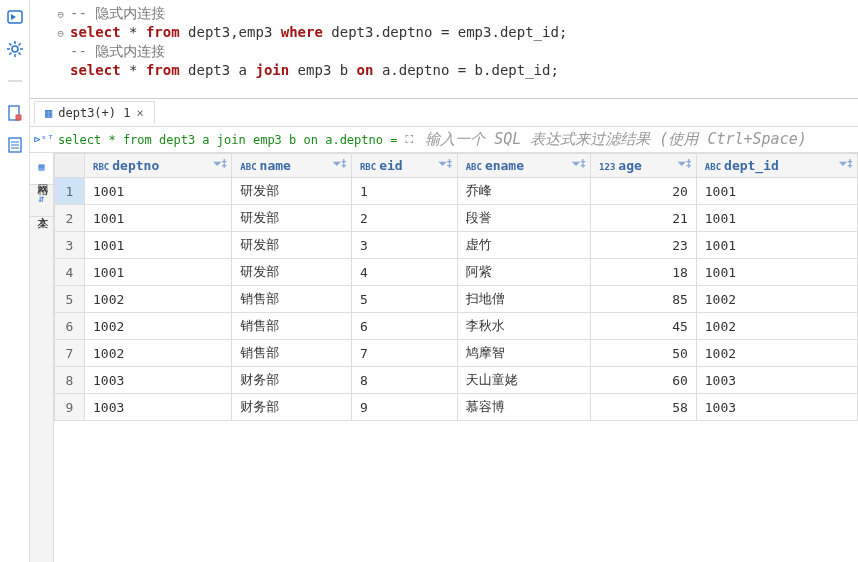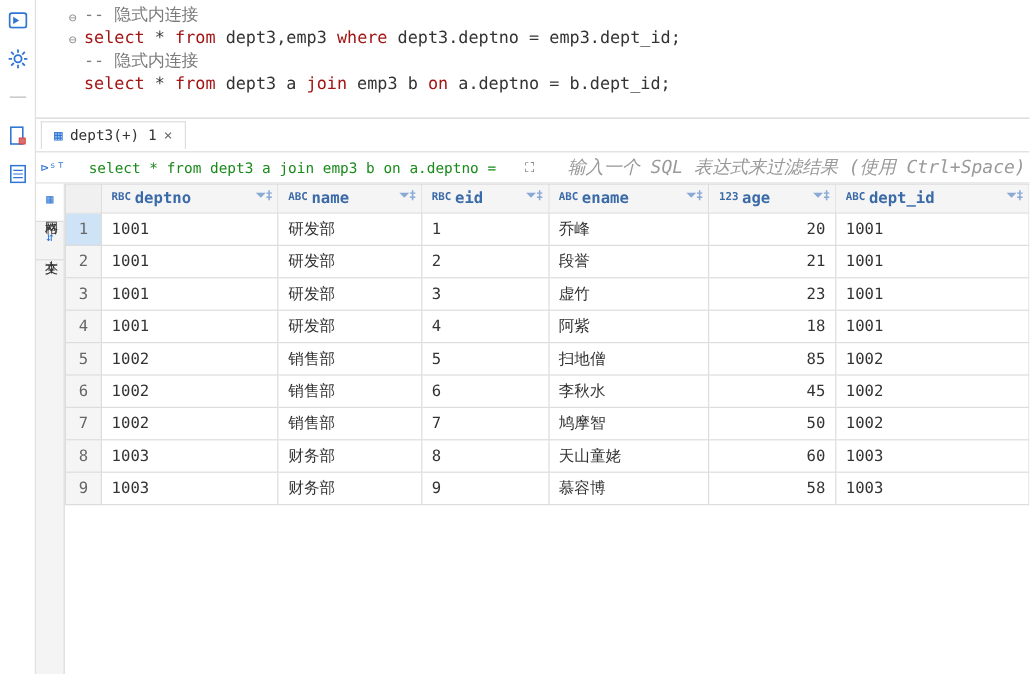--- a/index.html
+++ b/index.html
@@ -10,29 +10,29 @@
   
   .main-area { flex: 1; display: flex; flex-direction: column; }
   
   .editor-pane { border-bottom: 1px solid #ccc; padding: 4px 0 18px 0; background: #fff; }
   .editor-content { display: flex; }
   .gutter { width: 40px; padding-top: 1px; }
   .gutter .fold { color: #8a8a8a; font-size: 11px; text-align: right; padding-right: 6px; line-height: 19px; }
   .code-lines { flex: 1; font-size: 14px; line-height: 19px; }
   .code-line { white-space: pre; }
   .comment { color: #7b7b7b; }
-  .kw { color: #a31515; font-weight: normal; }
+  .kw { color: #a31515; font-weight: bold; }
   .ident { color: #333; }
   
   .tab-bar { background: #fff; display: flex; align-items: center; border-bottom: 1px solid #ddd; height: 28px; padding-left: 4px; }
   .tab { display: flex; align-items: center; gap: 6px; padding: 4px 10px; font-size: 12px; border-top: 1px solid #ddd; border-left:1px solid #ddd; border-right:1px solid #ddd; background:#fff; }
   .tab .grid-ico { color: #2e75d4; }
   .tab .close { color: #666; cursor: pointer; }
   
-  .filter-bar { display: flex; align-items: center; height: 26px; border-bottom: 1px solid #ddd; padding-left: 4px; gap: 20px; }
+  .filter-bar { display: flex; align-items: center; height: 26px; border-bottom: 1px solid #ddd; padding-left: 4px; gap: 4px; }
   .filter-bar .sql-ico { color: #2e75d4; font-size: 11px; }
   .filter-bar .query-text { color: #1a8a1a; font-size: 12px; }
   .filter-bar .expand-ico { color: #666; font-size: 11px; cursor:pointer; padding:0 4px; }
   .filter-bar .filter-input { flex: 1; color: #999; font-style: italic; font-size: 15px; padding-left:4px;}
   
   .result-area { flex: 1; display: flex; overflow: hidden; }
   .side-tabs { width: 24px; background: #f4f4f4; border-right: 1px solid #ddd; display: flex; flex-direction: column; }
   .side-tab { writing-mode: vertical-rl; padding: 8px 3px; font-size: 11px; border-bottom: 1px solid #ddd; cursor: pointer; text-align: center; display:flex; align-items:center; gap:4px;}
   .side-tab.active { background: #fff; }
   .side-tab .ico { writing-mode: horizontal-tb; font-size:10px; }

